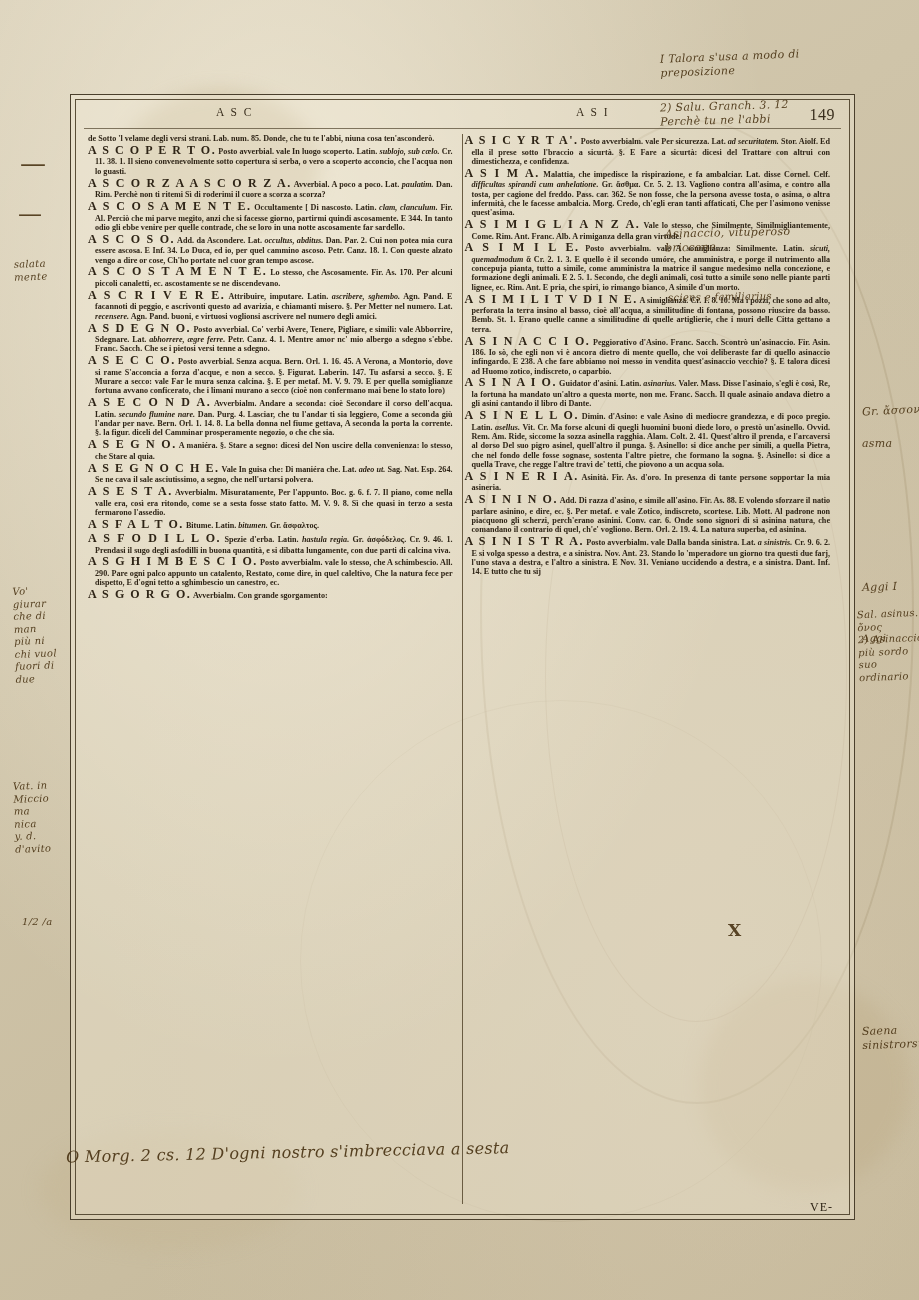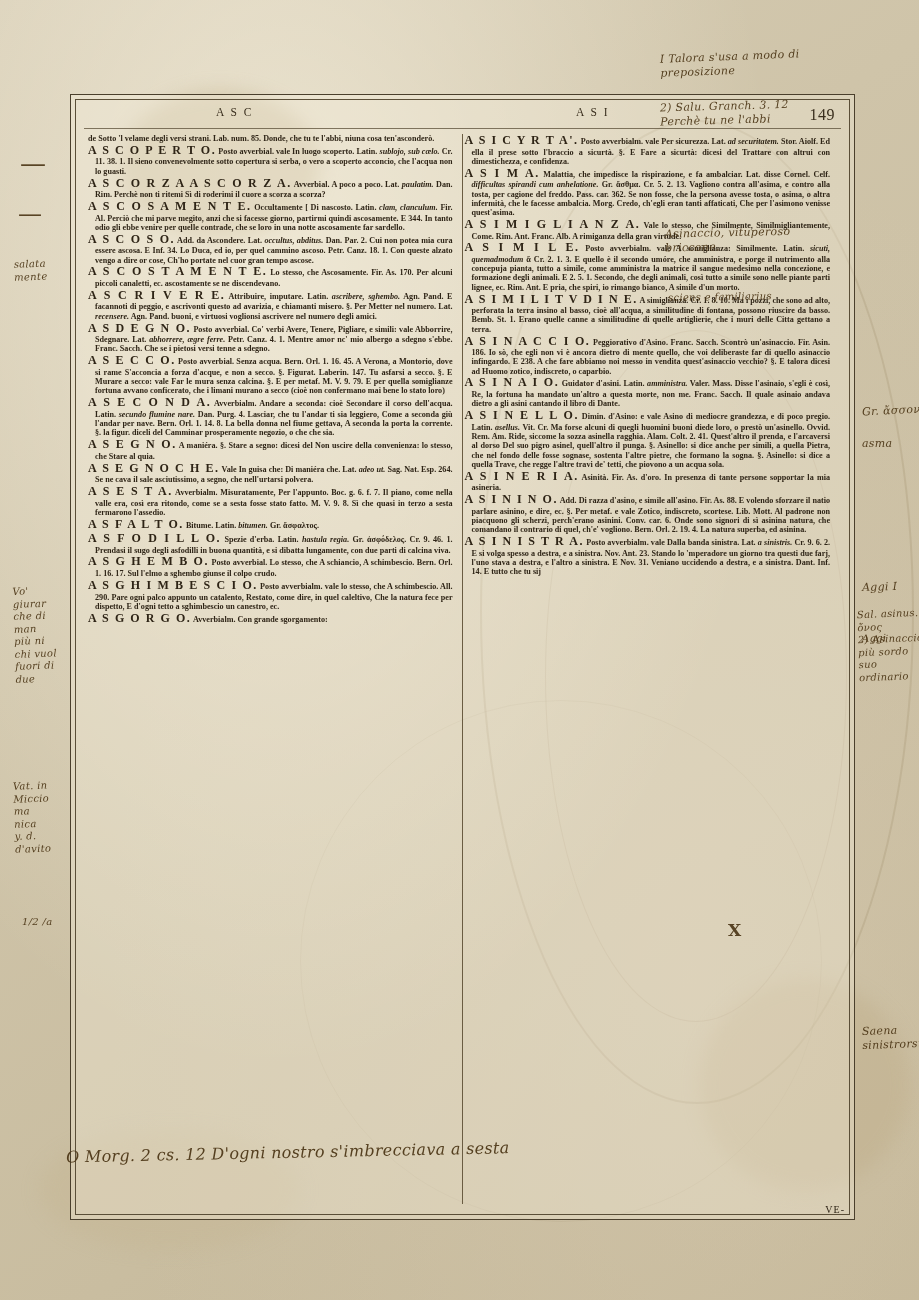--- a/index.html
+++ b/index.html
@@ -64,21 +64,21 @@
     color:#2e2416;
     text-align:justify;
     hyphens:auto;
     -webkit-hyphens:auto;
   }
   .col.left{border-right:1px solid #6a5c42;}
   .entry{margin:0 0 0.6px 0;text-indent:-7px;font-weight:bold;}
   .hw{letter-spacing:1.55px;font-size:12px;}
   i{font-style:italic;}
   .catchword{
-    position:absolute;right:4px;bottom:-1px;font-size:10px;letter-spacing:1px;color:#2e2416;margin-top:28px;
+    position:absolute;right:16px;bottom:-1px;font-size:12px;letter-spacing:1px;color:#2e2416;margin-top:28px;
   }
 
   
   .hand{
     position:absolute;
     font-family:"DejaVu Serif", serif;
     font-style:italic;
     color:#4a3414;
     opacity:.92;
     line-height:1.25;
@@ -145,32 +145,31 @@
             <p class="entry"><span class="hw">A S C O S T A M E N T E.</span> Lo stesso, che Ascosamente. Fir. As. 170. Per alcuni piccoli canaletti, ec. ascostamente se ne discendevano.</p>
             <p class="entry"><span class="hw">A S C R I V E R E.</span> Attribuire, imputare. Latin. <i>ascribere, sghembo.</i> Agn. Pand. E facannoti di peggio, e ascrivonti questo ad avarizia, e chiamanti misero.   §. Per Metter nel numero. Lat. <i>recensere.</i> Agn. Pand. buoni, e virtuosi voglionsi ascrivere nel numero degli amici.</p>
             <p class="entry"><span class="hw">A S D E G N O.</span> Posto avverbial. Co' verbi Avere, Tenere, Pigliare, e simili: vale Abborrire, Sdegnare. Lat. <i>abhorrere, ægre ferre.</i> Petr. Canz. 4. 1. Mentre amor nc' mio albergo a sdegno s'ebbe. Franc. Sacch. Che se i pietosi versi tenne a sdegno.</p>
             <p class="entry"><span class="hw">A S E C C O.</span> Posto avverbial. Senza acqua. Bern. Orl. 1. 16. 45. A Verona, a Montorio, dove si rame S'acconcia a forza d'acque, e non a secco.   §. Figurat. Laberin. 147. Tu asfarsi a secco.   §.   E Murare a secco: vale Far le mura senza calcina.   §.   E per metaf. M. V. 9. 79. E per quella somiglianze fortuna avvano conficerato, che i limani murano a secco (cioè non confermano mai bene lo stato loro)</p>
             <p class="entry"><span class="hw">A S E C O N D A.</span> Avverbialm. Andare a seconda: cioè Secondare il corso dell'acqua. Latin. <i>secundo flumine nare.</i> Dan. Purg. 4. Lasciar, che tu l'andar ti sia leggiero, Come a seconda giù l'andar per nave. Bern. Orl. 1. 14. 8. La bella donna nel fiume gettava, A seconda la porta la corrente.   §.   la figur. diceli del Camminar prosperamente negozio, o che che sia.</p>
             <p class="entry"><span class="hw">A S E G N O.</span> A maniéra.   §.   Stare a segno: dicesi del Non uscire della convenienza: lo stesso, che Stare al quia.</p>
             <p class="entry"><span class="hw">A S E G N O  C H E.</span> Vale In guisa che: Di maniéra che. Lat. <i>adeo ut.</i> Sag. Nat. Esp. 264. Se ne cava il sale asciutissimo, a segno, che nell'urtarsi polvera.</p>
             <p class="entry"><span class="hw">A S E S T A.</span> Avverbialm. Misuratamente, Per l'appunto. Boc. g. 6. f. 7. Il piano, come nella valle era, così era ritondo, come se a sesta fosse stato fatto. M. V. 9. 8. Sì che quasi in terzo a sesta fermarono l'assedio.</p>
             <p class="entry"><span class="hw">A S F A L T O.</span> Bitume. Latin. <i>bitumen.</i> Gr. ἄσφαλτος.</p>
             <p class="entry"><span class="hw">A S F O D I L L O.</span> Spezie d'erba. Latin. <i>hastula regia.</i> Gr. ἀσφόδελος. Cr. 9. 46. 1. Prendasi il sugo degli asfodilli in buona quantità, e si dibatta lungamente, con due parti di calcina viva.</p>
-            <p class="entry"><span class="hw">A S G H E M B O.</span> Posto avverbial. Lo stesso, che A schiancio, A schimbescio. Bern. Orl. 1. 16. 17. Sul l'elmo a sghembo giunse il colpo crudo.</p>
             <p class="entry"><span class="hw">A S G H I M B E S C I O.</span> Posto avverbialm. vale lo stesso, che A schimbescio. All. 290. Pare ogni palco appunto un catalento, Restato, come dire, in quel caleltivo, Che la natura fece per dispetto, E d'ogni tetto a sghimbescio un canestro, ec.</p>
             <p class="entry"><span class="hw">A S G O R G O.</span> Avverbialm. Con grande sgorgamento:</p>
           </div>
         <div class="col right" id="col-right">
             <p class="entry"><span class="hw">A S I C Y R T A'.</span> Posto avverbialm. vale Per sicurezza. Lat. <i>ad securitatem.</i> Stor. Aiolf. Ed ella il prese sotto l'braccio a sicurtà.   §.   E Fare a sicurtà: dicesi del Trattare con altrui con dimestichezza, e confidenza.</p>
             <p class="entry"><span class="hw">A S I M A.</span> Malattia, che impedisce la rispirazione, e fa ambalciar. Lat. disse Cornel. Celf. <i>difficultas spirandi cum anhelatione.</i> Gr. ἄσθμα. Cr. 5. 2. 13. Vagliono contra all'asima, e contro alla tosta, per cagione del freddo. Pass. car. 362. Se non fosse, che la persona avesse tosta, o asima, o altra infermità, che le facesse ambalcia. Morg. Credo, ch'egli eran tanti affaticati, Che per l'asimono venisse quest'asima.</p>
             <p class="entry"><span class="hw">A S I M I G L I A N Z A.</span> Vale lo stesso, che Similmente, Similmigliantemente, Come. Rim. Ant. Franc. Alb. A rimiganza della gran virtude.</p>
             <p class="entry"><span class="hw">A S I M I L E.</span> Posto avverbialm. vale A somiglianza: Similmente. Latin. <i>sicuti, quemadmodum</i> ἄ Cr. 2. 1. 3. E quello è il secondo umóre, che amministra, e porge il nutrimento alla concepuja pianta, tutto a simile, come amministra la matrice il sangue medesimo nella concezione, e formazione degli animali. E 2. 5. 1. Secondo, che degli animali, così tutto a simile sono nelle piante parti lignee, ec. Rim. Ant. E pria, che spiri, io rimango bianco, A simile d'un morto.</p>
             <p class="entry"><span class="hw">A S I M I L I T V D I N E.</span> A simiglianza. Cr. 1. 8. 10. Ma i pozzi, che sono ad alto, perforata la terra insino al basso, cioè all'acqua, a similitudine di fontana, possono riuscire da basso. Bemb. St. 1. Erano quelle canne a similitudine di quelle artiglierie, che i muri delle Citta gettano a terra.</p>
             <p class="entry"><span class="hw">A S I N A C C I O.</span> Peggiorativo d'Asino. Franc. Sacch. Scontrò un'asinaccio. Fir. Asin. 186. Io sò, che egli non vi è ancora dietro di mente quello, che voi deliberaste far di quello asinaccio infingardo. E 238. A che fare abbiamo noi messo in vendita quest'asinaccio vecchio?   §.   E talora dicesi ad Huomo zotico, indiscreto, o caparbio.</p>
-            <p class="entry"><span class="hw">A S I N A I O.</span> Guidator d'asini. Latin. <i>amministra.</i> Valer. Mass. Disse l'asinaio, s'egli è così, Re, la fortuna ha mandato un'altro a questa morte, non me. Franc. Sacch. Il quale asinaio andava dietro a gli asini cantando il libro di Dante.</p>
+            <p class="entry"><span class="hw">A S I N A I O.</span> Guidator d'asini. Latin. <i>asinarius.</i> Valer. Mass. Disse l'asinaio, s'egli è così, Re, la fortuna ha mandato un'altro a questa morte, non me. Franc. Sacch. Il quale asinaio andava dietro a gli asini cantando il libro di Dante.</p>
             <p class="entry"><span class="hw">A S I N E L L O.</span> Dimin. d'Asino: e vale Asino di mediocre grandezza, e di poco pregio. Latin. <i>asellus.</i> Vit. Cr. Ma forse alcuni di quegli huomini buoni diede loro, o prestò un'asinello. Ovvid. Rem. Am. Ride, siccome la sozza asinella ragghia. Alam. Colt. 2. 41. Quest'altro il prenda, e l'arcaversi al dorso Del suo pigro asinel, quell'altro il punga.   §.   Asinello: si dice anche per simili, a quella Pietra, che nel fondo delle fosse sognase, sostenta l'altre pietre, che formano la sogna.   §.   Asinello: si dice a quella Trave, che regge l'altre travi de' tetti, che piovono a un acqua sola.</p>
             <p class="entry"><span class="hw">A S I N E R I A.</span> Asinità. Fir. As. d'oro. In presenza di tante persone sopportar la mia asineria.</p>
             <p class="entry"><span class="hw">A S I N I N O.</span> Add. Di razza d'asino, e simile all'asino. Fir. As. 88. E volendo sforzare il natio parlare asinino, e dire, ec.   §.   Per metaf. e vale Zotico, indiscreto, scortese. Lib. Mott. Al padrone non piacquono gli scherzi, perch'erano asinini. Conv. car. 6. Onde sono signori di sì asinina natura, che comandano il contrario di quel, ch'e' vogliono. Bern. Orl. 2. 19. 4. La natura superba, ed asinina.</p>
             <p class="entry"><span class="hw">A S I N I S T R A.</span> Posto avverbialm. vale Dalla banda sinistra. Lat. <i>a sinistris.</i> Cr. 9. 6. 2. E si volga spesso a destra, e a sinistra. Nov. Ant. 23. Stando lo 'mperadore un giorno tra questi due farj, l'uno stava a destra, e l'altro a sinistra. E Nov. 31. Veniano uccidendo a destra, e a sinistra. Dant. Inf. 14. E tutto che tu sij</p>
           </div>
       </div>
       <div class="catchword">VE-</div>
     </div>
   </div>
 

